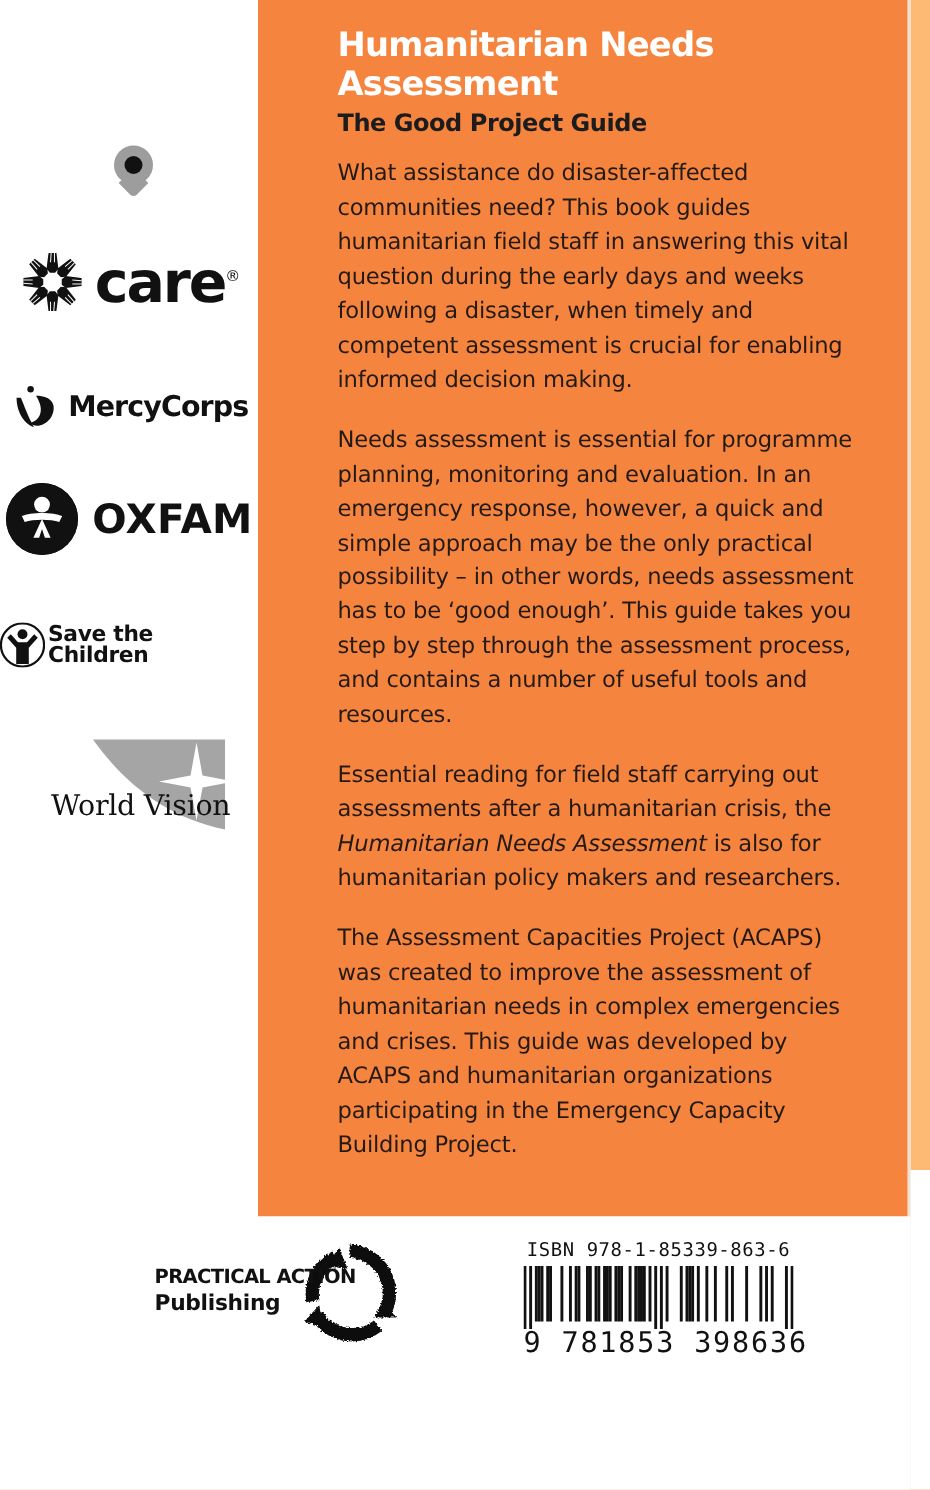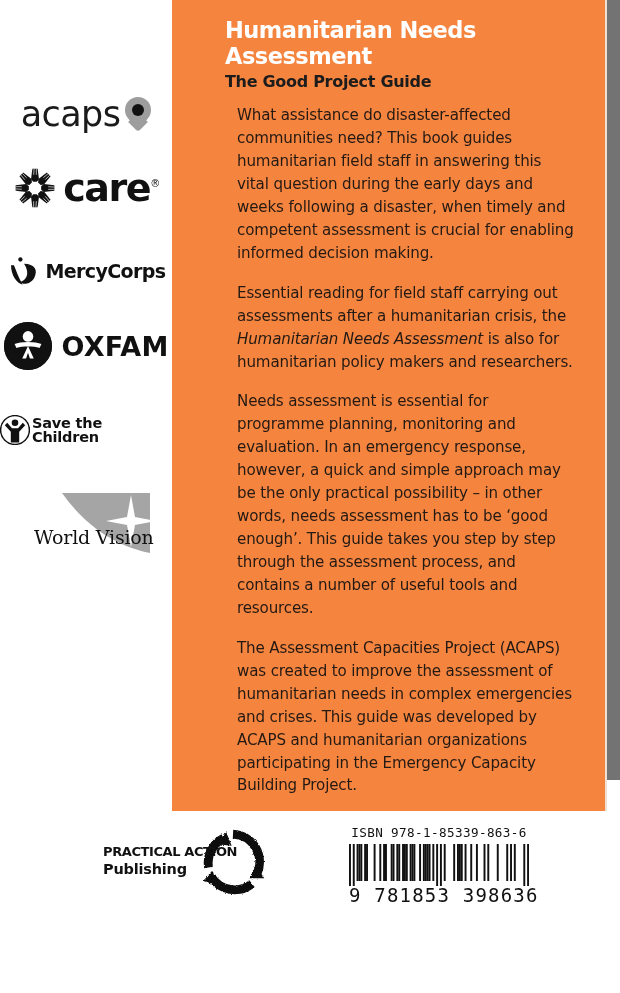--- a/index.html
+++ b/index.html
@@ -12,21 +12,21 @@
     width: 620px;
     height: 993px;
     overflow: hidden;
     font-family: "Liberation Sans", sans-serif;
   }
 
   #cover {
     position: relative;
     width: 620px;
     height: 780px;
-    background: #737373; 
+    background: #fdba74; 
     text-decoration: underline;
   }
 
   
   #page-white {
     position: absolute;
     left: 0;
     top: 0;
     width: 607px;
     height: 993px;
@@ -214,21 +214,21 @@
     letter-spacing: -0.3px;
     color: #1c1c1c;
     line-height: 1.15;
     margin: 0 0 13px 0;
   }
   .blurb {
     font-family: "DejaVu Sans", sans-serif;
     font-size: 15.1px;
     line-height: 1.52;
     color: #241a14;
-    margin: 0 0 17px 12px;
+    margin: 0 0 17px 0;
     letter-spacing: -0.15px;
   }
   .blurb:last-child { margin-bottom: 0; }
   .blurb i { font-style: italic; }
 
   
   #footer {
     position: absolute;
     left: 0;
     top: 811px;
@@ -314,33 +314,32 @@
 
   <div id="page-white"></div>
 
   <div id="orange-panel">
     <div id="copy">
 
       <h1 id="book-title">Humanitarian Needs Assessment</h1>
       <h2 id="book-subtitle">The Good Project Guide</h2>
 
       <p class="blurb">What assistance do disaster-affected communities need? This book guides humanitarian field staff  in answering this vital question during the early days and weeks following a disaster, when timely and competent assessment is crucial for enabling informed decision making.</p>
+      <p class="blurb">Needs assessment is essential for programme planning, monitoring and evaluation. In an emergency response, however, a quick and simple approach may be the only practical possibility – in other words, needs assessment has to be ‘good enough’. This guide takes you step by step through the assessment process, and contains a number of useful tools and resources.</p>
+
       <p class="blurb"><span>Essential reading for field staff carrying out assessments after a humanitarian crisis, the </span><i>Humanitarian Needs Assessment</i><span> is also for humanitarian policy makers and researchers.</span></p>
-
-      <p class="blurb">Needs assessment is essential for programme planning, monitoring and evaluation. In an emergency response, however, a quick and simple approach may be the only practical possibility – in other words, needs assessment has to be ‘good enough’. This guide takes you step by step through the assessment process, and contains a number of useful tools and resources.</p>
 
       <p class="blurb">The Assessment Capacities Project (ACAPS) was created to improve the assessment of humanitarian needs in complex emergencies and crises. This guide was developed by ACAPS and humanitarian organizations participating in the Emergency Capacity Building Project.</p>
     </div>
   </div>
 
   <div id="logo-column">
 
     <div class="logo-slot" id="logo-acaps">
       <div class="logo-row">
-        <span class="acaps-word">acaps</span>
         <span class="acaps-pin">
           <span class="tail"></span>
           <span class="head"></span>
           <span class="dot"></span>
         </span>
       </div>
     </div>
 
     <div class="logo-slot" id="logo-care">
       <div class="logo-row">

